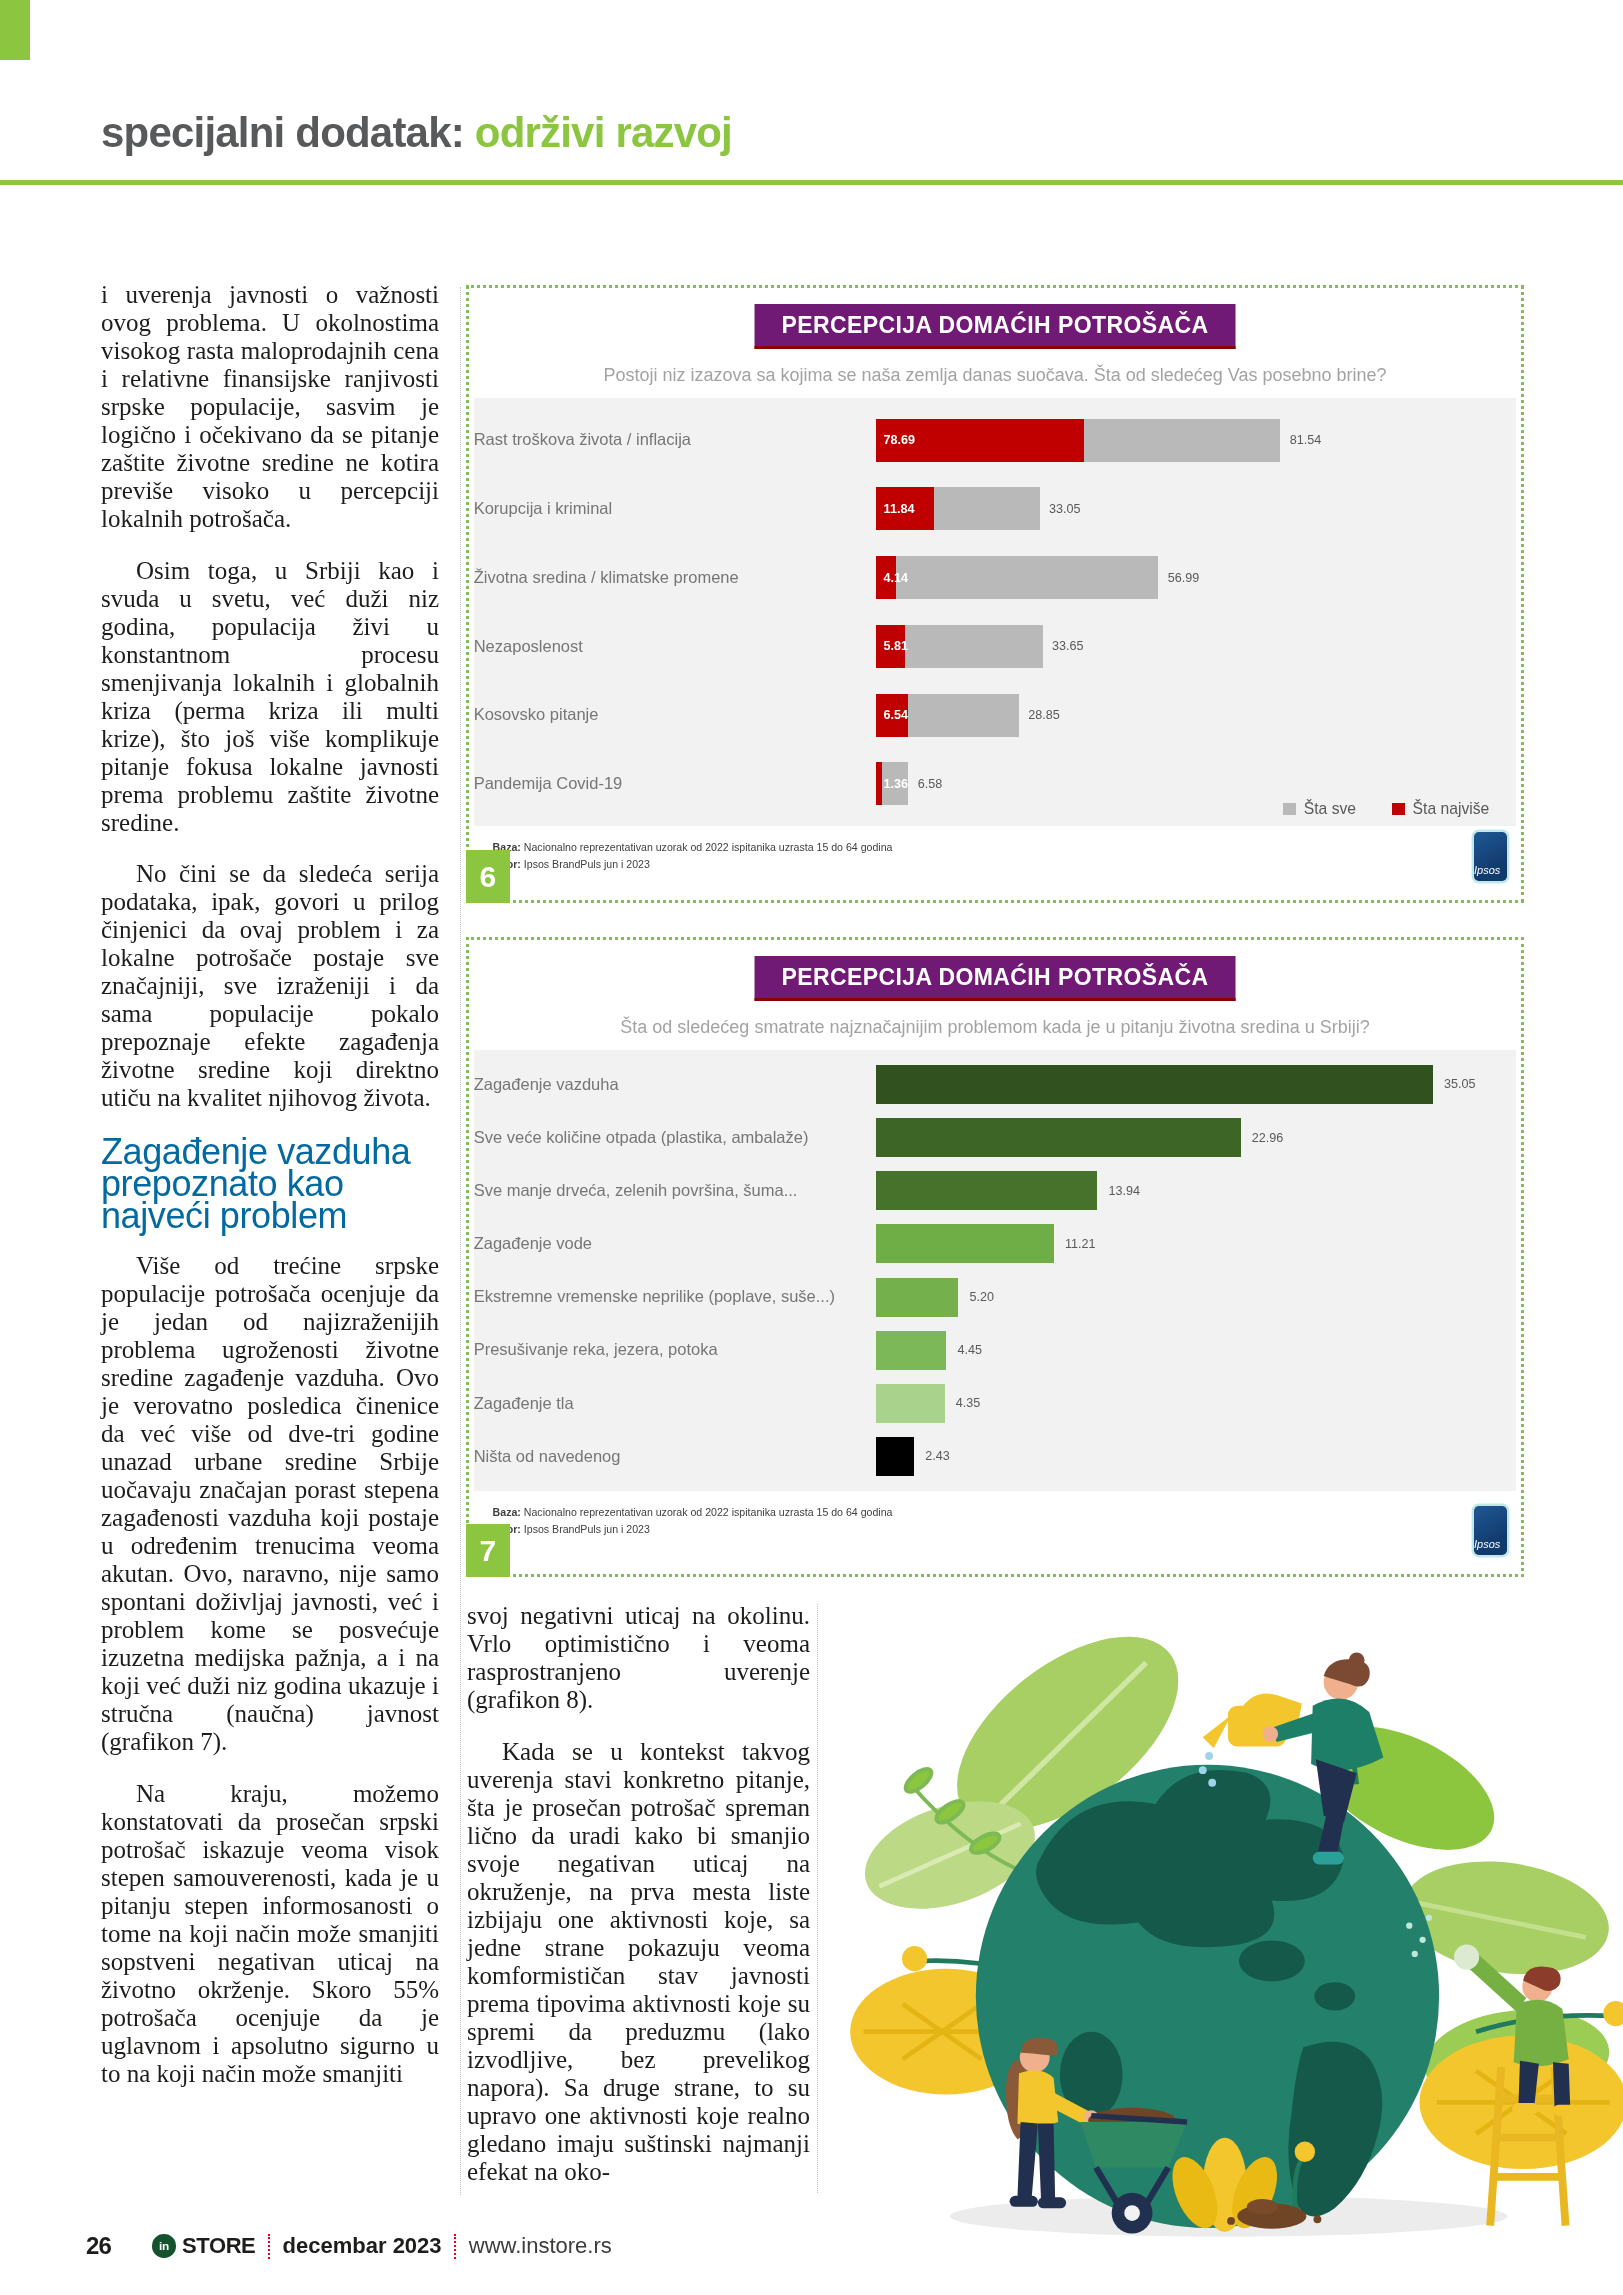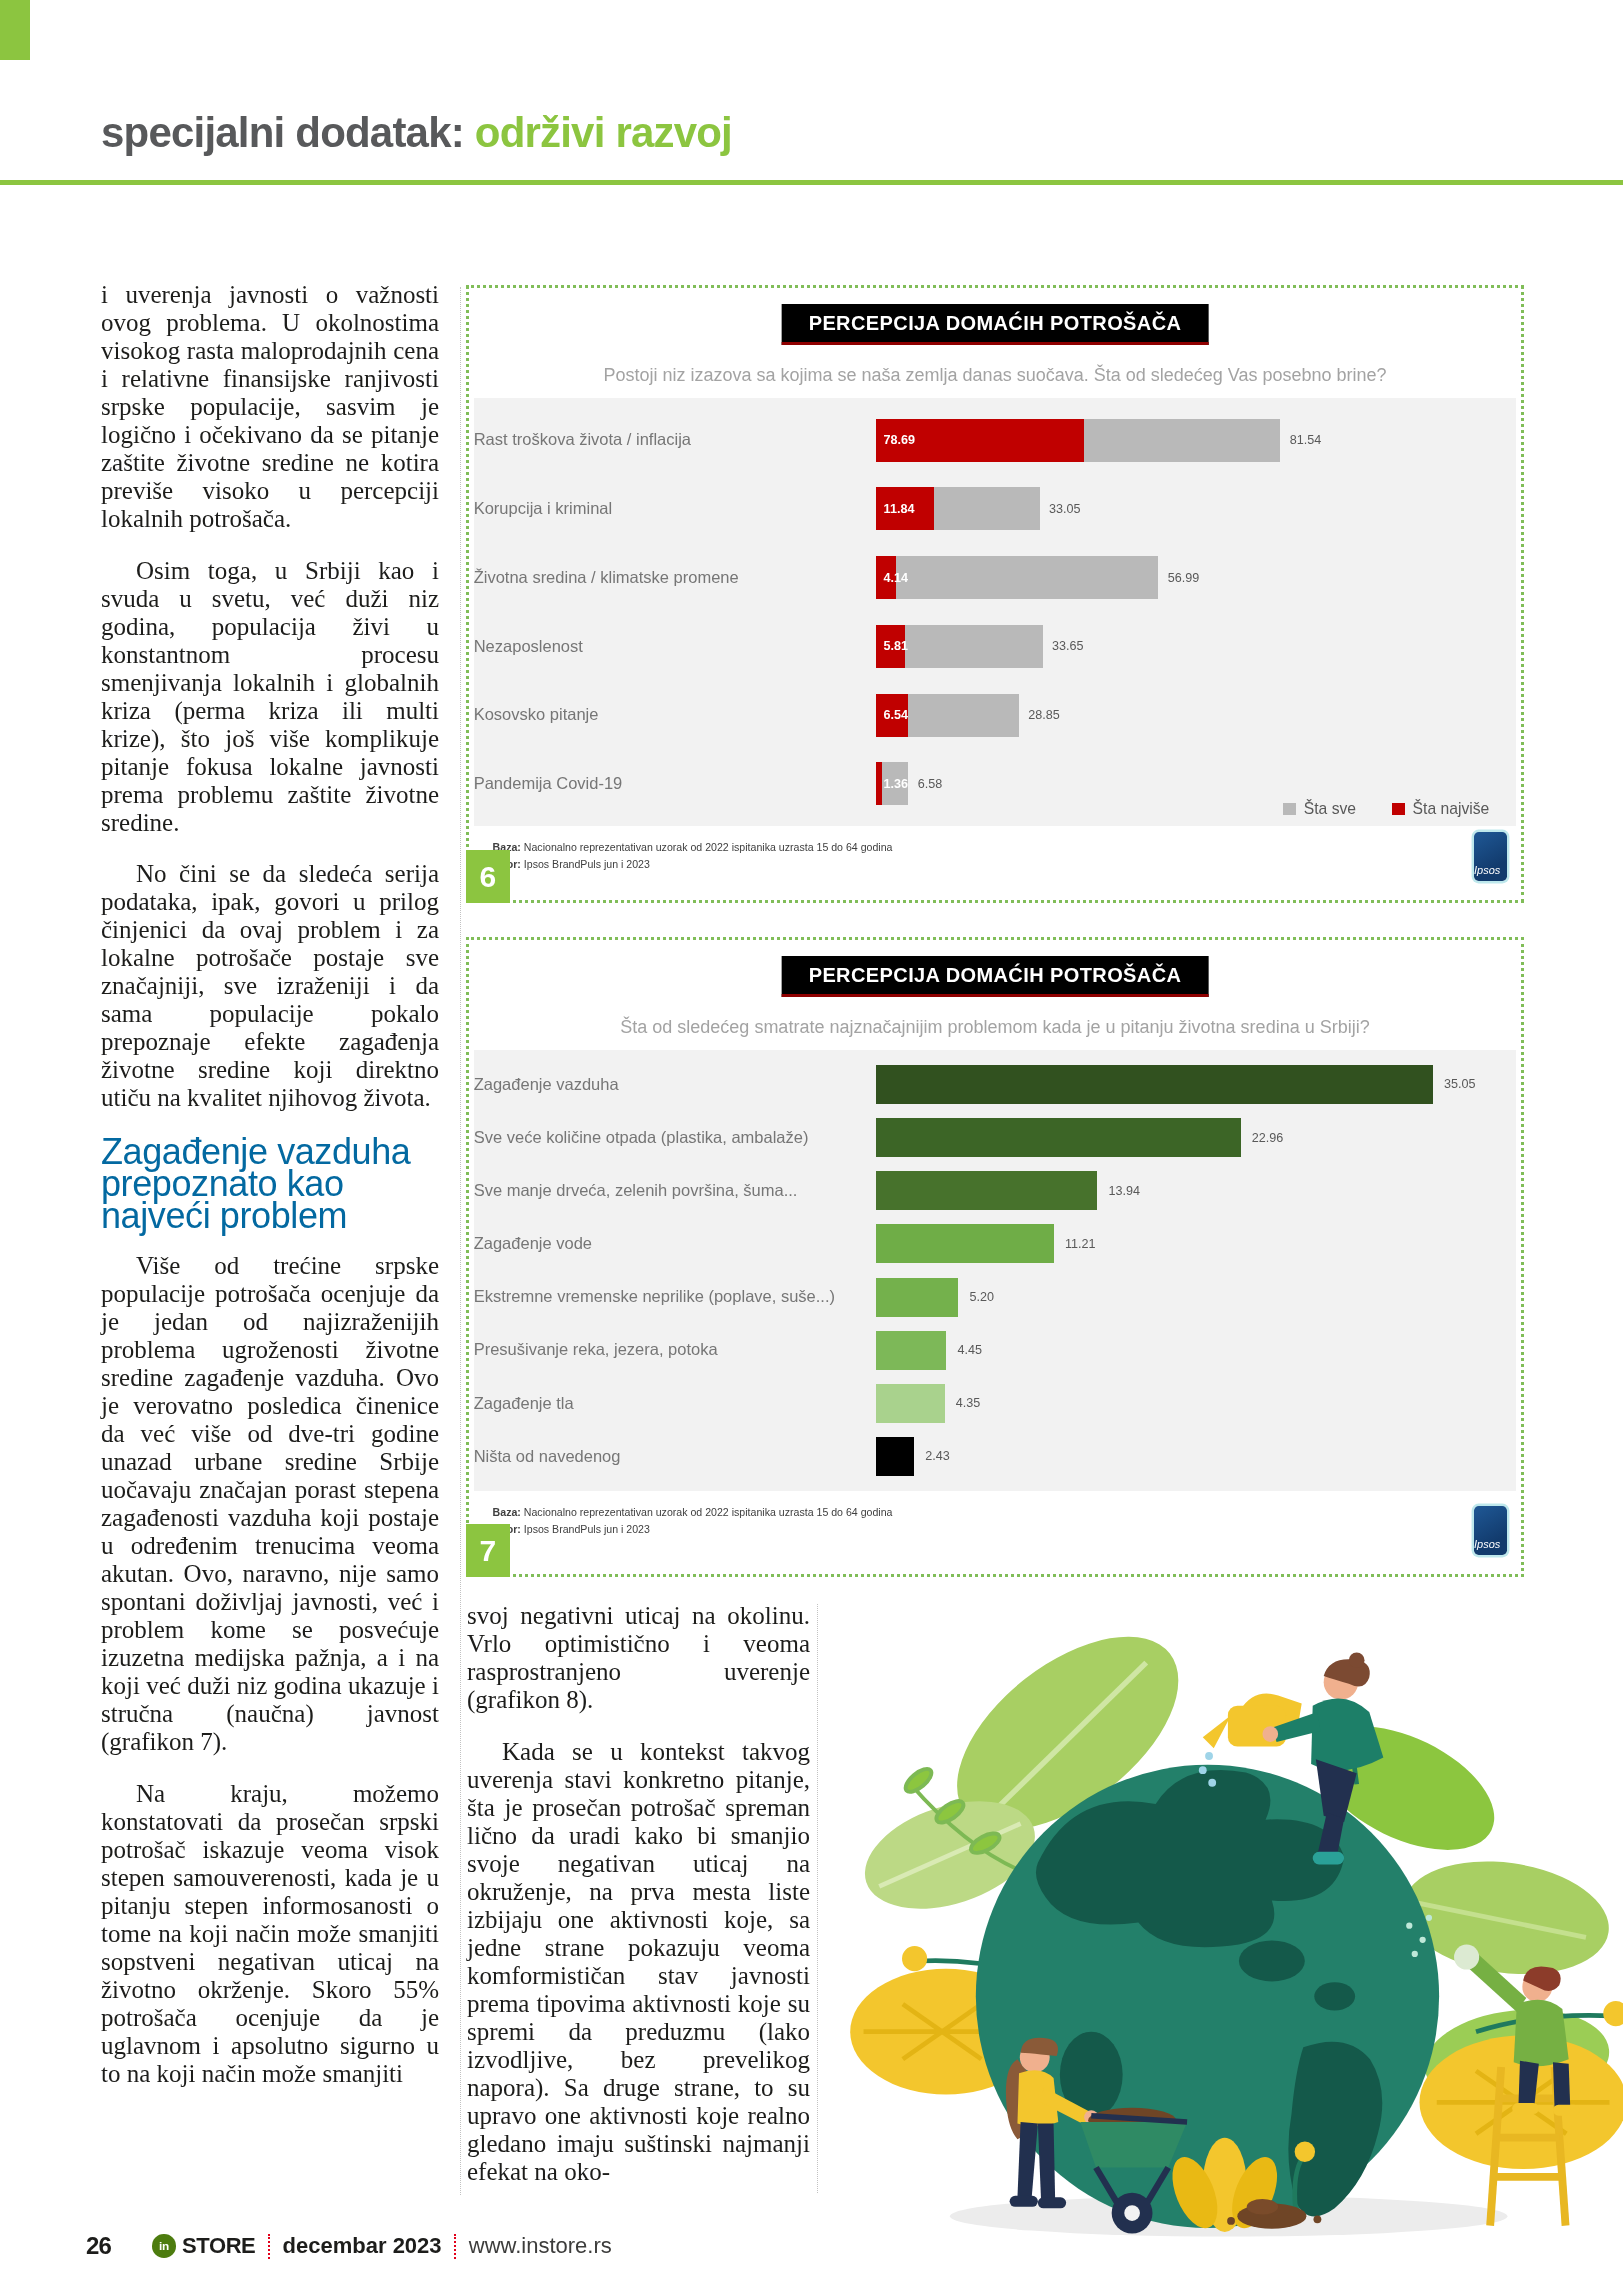--- a/index.html
+++ b/index.html
@@ -25,22 +25,22 @@
   .col-mid{left:467px;top:1602px;width:343px;}
   .body-p{margin:0 0 23.6px 0;}
   .body-p.indent{text-indent:35px;}
   .subhead{margin:4.7px 0 20.4px 0;font-family:"Liberation Sans",sans-serif;font-weight:normal;
            font-size:36px;line-height:32px;color:#0369a1;text-align:left;letter-spacing:-0.4px;}
 
   
   .chart-box{position:absolute;left:466px;width:1058px;border:3.1px dotted #80bd58;background:#ffffff;box-sizing:border-box;}
   .chart6{top:285px;height:618px;}
   .chart7{top:937px;height:640px;}
-  .banner{position:absolute;left:50%;transform:translateX(-50%);top:15.7px;background:#000000;
-          border-bottom:3.1px solid #8f0000;color:#ffffff;font-weight:bold;font-size:20px;
+  .banner{position:absolute;left:50%;transform:translateX(-50%);top:15.7px;background:#701a75;
+          border-bottom:3.1px solid #8f0000;color:#ffffff;font-weight:bold;font-size:23px;
           letter-spacing:0.4px;padding:7.9px 27px;white-space:nowrap;}
   .chart-subtitle{position:absolute;left:0;right:0;top:77px;text-align:center;color:#a3a3a3;
                   font-size:18px;font-weight:400;}
   .panel{position:absolute;left:4.7px;right:4.7px;top:110px;background:#f2f2f2;}
   .panel6{height:428px;}
   .panel7{height:441px;}
   .rows{position:absolute;left:0;right:20.4px;top:7.9px;bottom:7.9px;display:flex;flex-direction:column;justify-content:space-around;}
   .c-row{display:flex;align-items:center;}
   .row-label{width:402px;padding-right:12.6px;box-sizing:border-box;
              color:#767676;font-size:16.5px;line-height:19.6px;}
@@ -66,21 +66,21 @@
   .ipsos span{color:#ffffff;font-size:11px;font-style:italic;padding-bottom:4.7px;}
 
   
   .illo{position:absolute;left:832px;top:1588px;}
 
   
   .footer{position:absolute;left:86px;top:2232px;display:flex;align-items:center;font-size:22px;}
   .page-num{font-weight:900;font-size:24px;letter-spacing:-0.8px;}
   .footer .gap{width:41px;}
   .brand{display:flex;align-items:center;gap:6.3px;font-weight:900;letter-spacing:-0.4px;}
-  .brand-mark{width:23.6px;height:23.6px;border-radius:50%;background:#4d7c0f;color:#fff;display:flex;
+  .brand-mark{width:23.6px;height:23.6px;border-radius:50%;background:#14532d;color:#fff;display:flex;
               align-items:center;justify-content:center;font-size:11.8px;font-weight:bold;}
   .fsep{width:0;height:25px;border-left:2.4px dotted #e2001a;margin:0 12.6px;}
   .fdate{font-weight:bold;}
   .fsite{font-weight:400;color:#3c3c3b;}
 </style>
 </head>
 <body>
 
 <div class="page">
 

